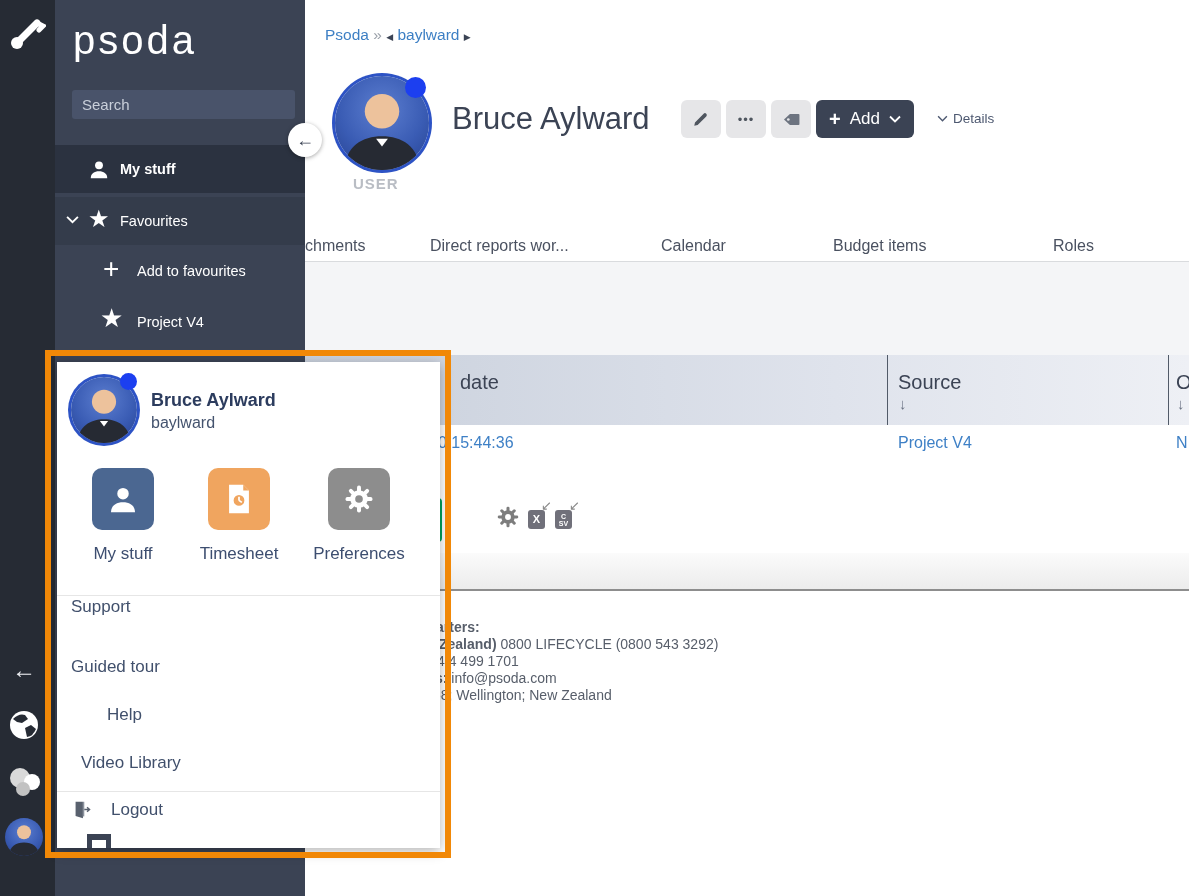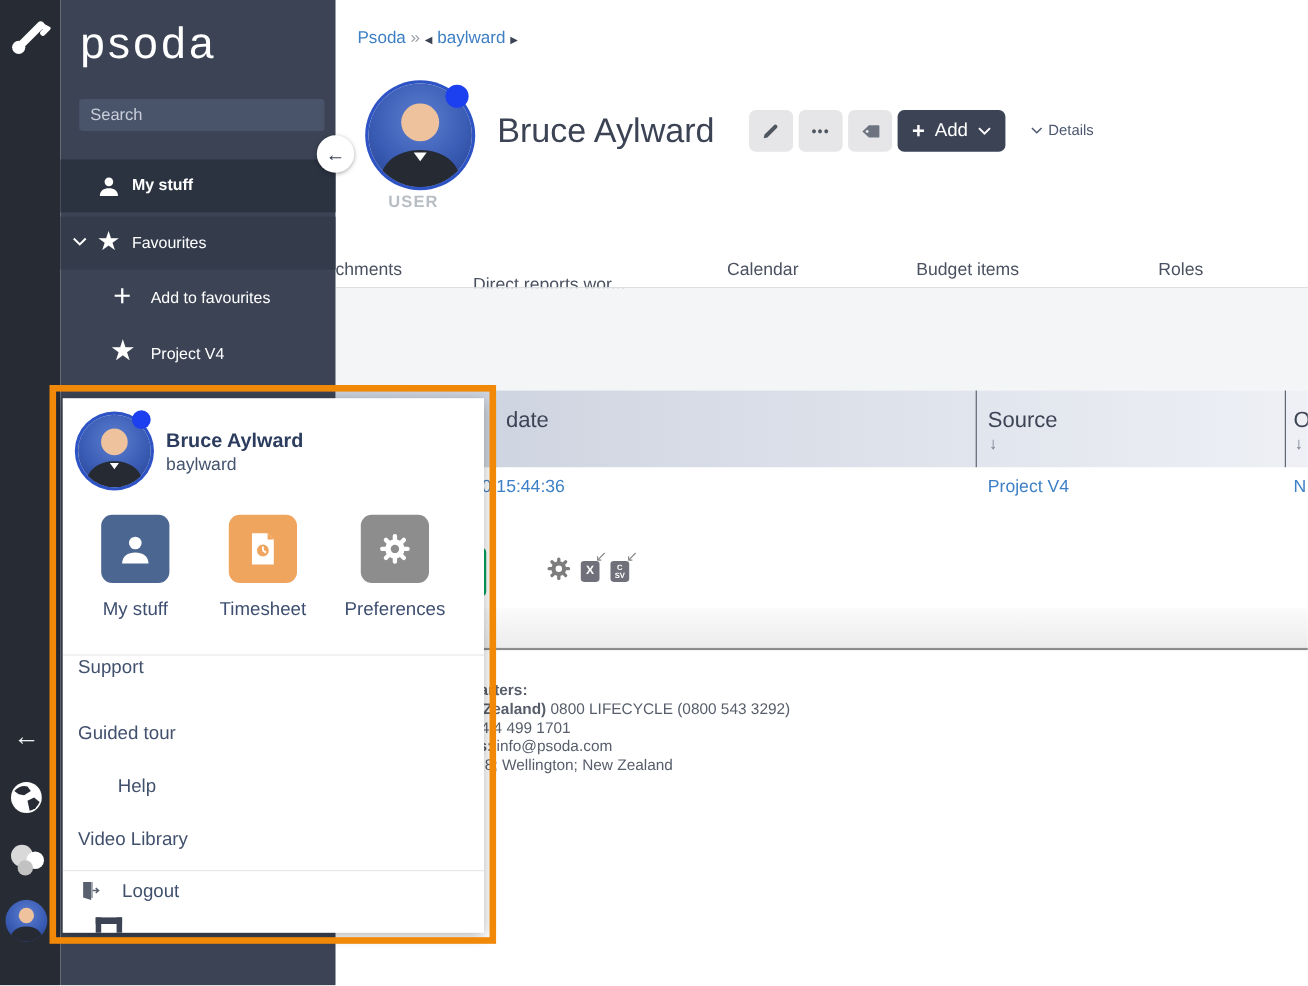--- a/index.html
+++ b/index.html
@@ -108,21 +108,21 @@
     </div>
 
     <div class="abs" style="left:632px;top:111px;font-size:13.5px;color:#4d5870;display:flex;align-items:center;gap:5px;">
       <svg width="11" height="7" viewBox="0 0 12 8">
         <polyline points="1,1.5 6,6.5 11,1.5" fill="none" stroke="#4d5870" stroke-width="1.6"></polyline>
       </svg>
       <span>Details</span>
     </div>
 
     <div class="abs tab" style="left:0px;top:237px;">chments</div>
-    <div class="abs tab" style="left:125px;top:251px;text-align:center;">Direct reports wor...</div>
+    <div class="abs tab" style="left:125px;top:237px;text-align:center;">Direct reports wor...</div>
     <div class="abs tab" style="left:356px;top:237px;">Calendar</div>
     <div class="abs tab" style="left:528px;top:237px;">Budget items</div>
     <div class="abs tab" style="left:748px;top:237px;">Roles</div>
     <div class="abs" style="left:0;top:261px;width:884px;height:1px;background:#d9dbde;"></div>
 
     <div class="abs" style="left:0;top:262px;width:884px;height:93px;background:#f4f5f7;"></div>
 
     <div class="abs theadband" style="left:0;top:355px;width:884px;height:70px;">
       <div class="abs vline" style="left:582px;top:0;height:70px;"></div>
       <div class="abs vline" style="left:863px;top:0;height:70px;"></div>
@@ -289,21 +289,21 @@
     </div>
     <div class="abs tilelabel" style="left:16px;top:182px;width:100px;">My stuff</div>
     <div class="abs tilelabel" style="left:132px;top:182px;width:100px;">Timesheet</div>
     <div class="abs tilelabel" style="left:252px;top:182px;width:100px;">Preferences</div>
 
     <div class="abs pdivider" style="top:233px;"></div>
 
     <div class="abs menuitem" style="left:14px;top:235px;">Support</div>
     <div class="abs menuitem" style="left:14px;top:295px;">Guided tour</div>
     <div class="abs menuitem" style="left:14px;top:343px;margin-left:36px;">Help</div>
-    <div class="abs menuitem" style="left:14px;top:391px;">Video Library</div>
+    <div class="abs menuitem" style="left:24px;top:391px;">Video Library</div>
 
     <div class="abs pdivider" style="top:429px;"></div>
 
     <div class="abs" style="left:14px;top:437px;display:flex;align-items:center;gap:18px;">
       <svg width="22" height="22" viewBox="0 0 24 24">
         <path d="M5 3 h8 v18 l-8-2.5 z" fill="#59616e"></path>
         <path d="M13 3 h1.5 v16 H13" fill="#8a919c"></path>
         <path d="M14.5 11.5 h5 M17.5 9 l2.8 2.5 -2.8 2.5" stroke="#59616e" stroke-width="1.5" fill="none"></path>
       </svg>
       <span class="menuitem">Logout</span>

